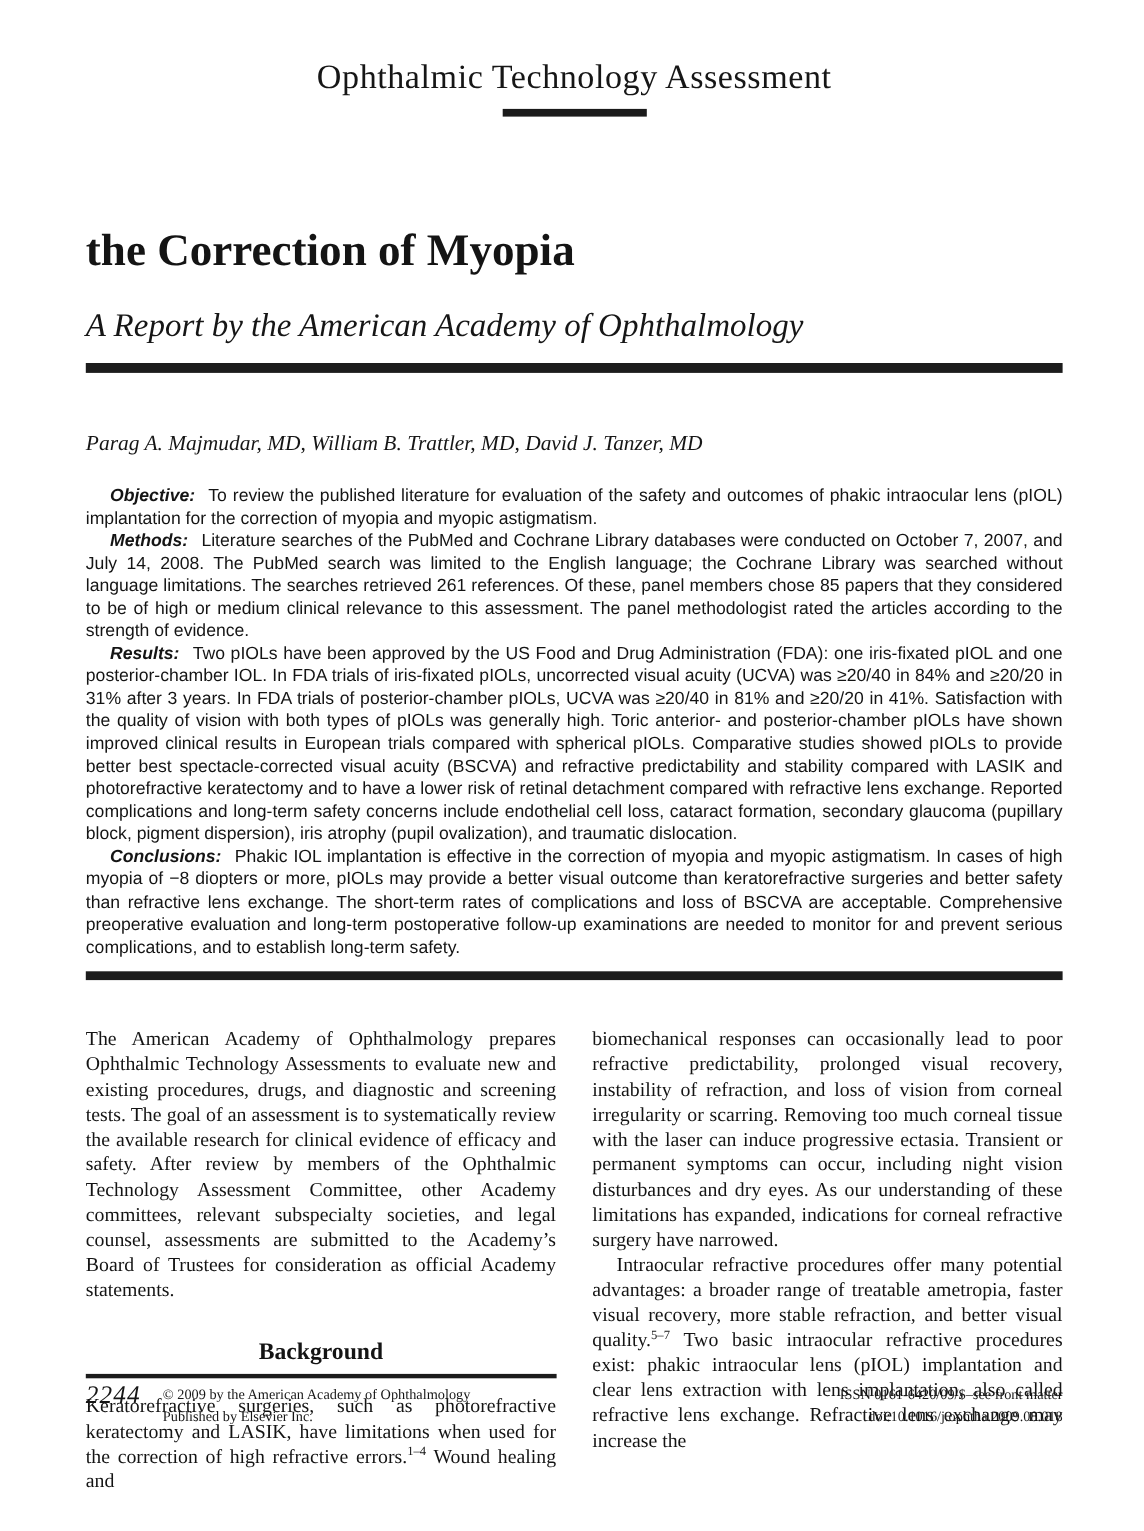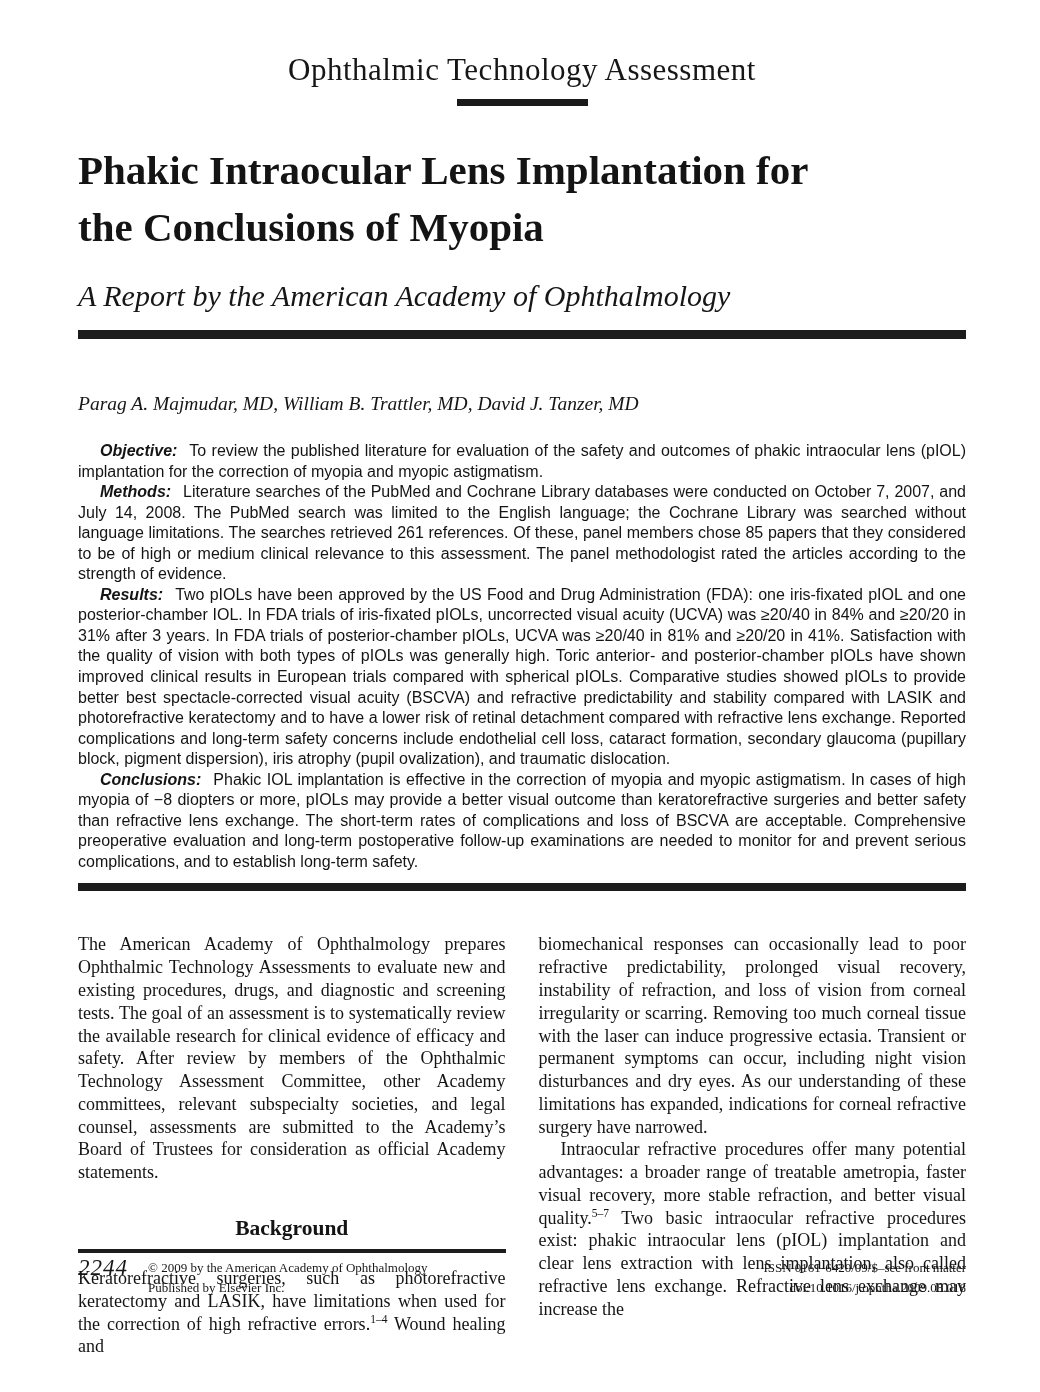--- a/index.html
+++ b/index.html
@@ -149,22 +149,22 @@
 </head>
 <body>
 
 <div class="page">
   <div class="content">
 
     <div class="journal-header">Ophthalmic Technology Assessment</div>
     <div class="header-bar"></div>
 
     <h1 class="article-title">
-      <span>Phakic Intraocular Lens Implantation for</span><br>
-      <span>the Conclusions of Myopia</span>
+      <br>
+      <span>the Correction of Myopia</span>
     </h1>
 
     <div class="article-subtitle">A Report by the American Academy of Ophthalmology</div>
 
     <div class="rule-thick"></div>
 
     <div class="authors">
       <br>
       <span>Parag A. Majmudar, MD, William B. Trattler, MD, David J. Tanzer, MD</span>
     </div>

